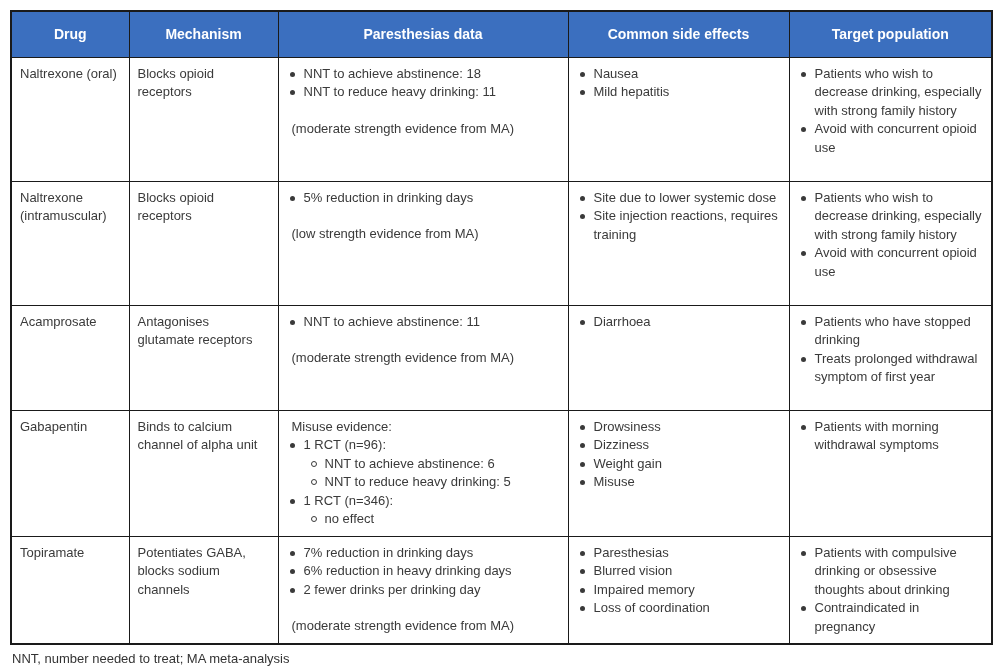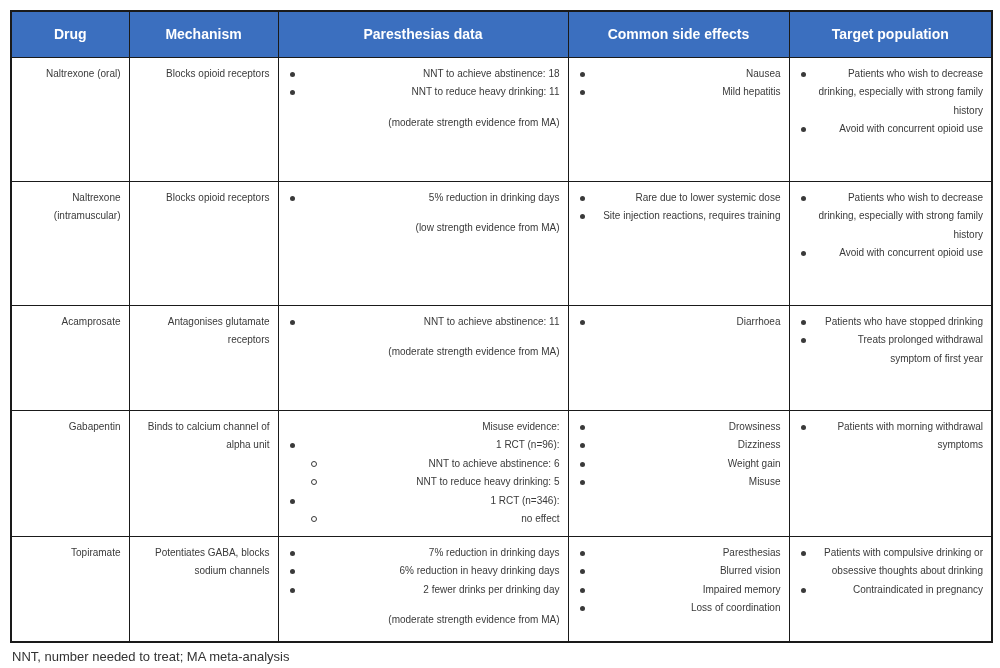--- a/index.html
+++ b/index.html
@@ -24,24 +24,23 @@
   table{
     border-collapse:collapse;
     table-layout:fixed;
     width:981px;
     border:2px solid var(--border);
   }
   th,td{
     border:1px solid var(--border);
     vertical-align:top;
     padding:7px 8px;
-    font-size:10px;
+    font-size:13px;
     line-height:18.5px;
     overflow:hidden;
-    text-align:right;
   }
   thead th{
     background:var(--header-bg);
     color:var(--header-text);
     font-weight:bold;
     font-size:14px;
     text-align:center;
     vertical-align:middle;
     height:46px;
     padding:4px 4px;
@@ -77,21 +76,21 @@
     background:transparent;
     border:1px solid var(--body-text);
     width:4px;
     height:4px;
     top:6px;
   }
   .intro{
     padding-left:5px;
   }
   .note{
-    margin-top:12px;
+    margin-top:18px;
     padding-left:5px;
   }
   .footnote{
     margin:6px 0 0 2px;
     font-size:13px;
     line-height:16px;
     color:#333333;
   }
 </style>
 </head>
@@ -143,21 +142,21 @@
           <td>Naltrexone (intramuscular)</td>
           <td>Blocks opioid receptors</td>
           <td>
             <ul>
               <li>5% reduction in drinking days</li>
             </ul>
             <div class="note">(low strength evidence from MA)</div>
           </td>
           <td>
             <ul>
-              <li>Rare due to lower systemic dose</li>
+              <li>Site due to lower systemic dose</li>
               <li>Site injection reactions, requires training</li>
             </ul>
           </td>
           <td>
             <ul>
               <li>Patients who wish to decrease drinking, especially with strong family history</li>
               <li>Avoid with concurrent opioid use</li>
             </ul>
           </td>
         </tr>

